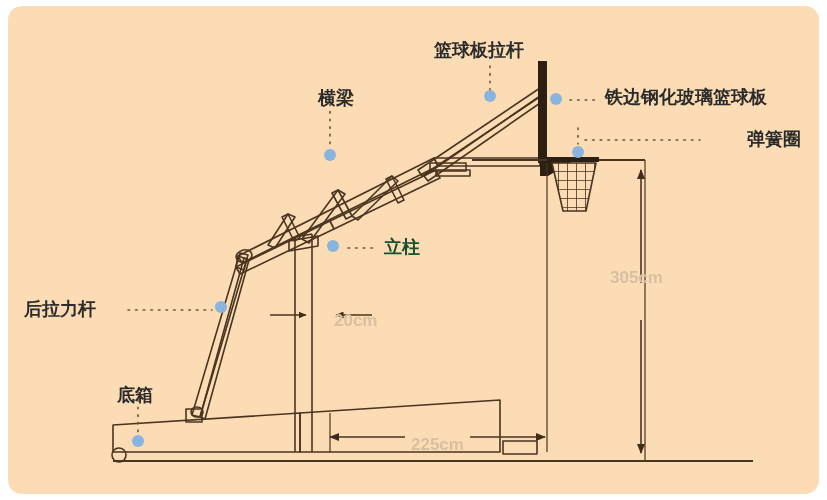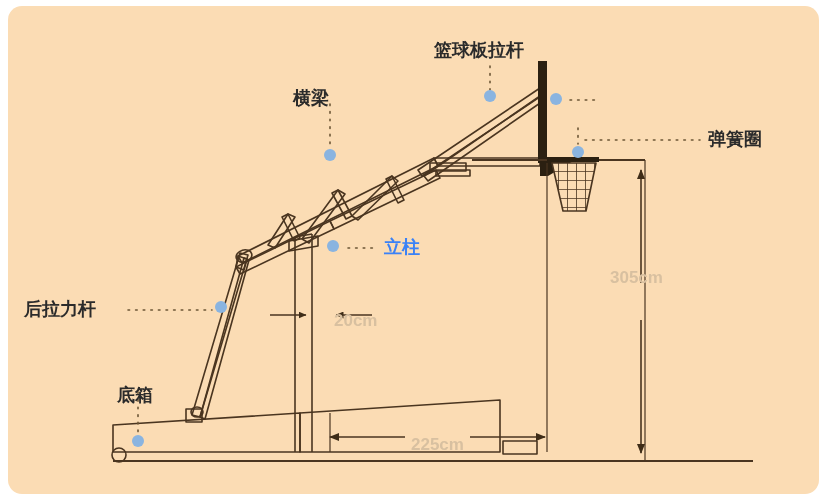--- a/index.html
+++ b/index.html
@@ -5,21 +5,21 @@
   html,body{margin:0;padding:0;background:#ffffff;}
   body{width:827px;height:500px;overflow:hidden;
        font-family:"Liberation Sans","DejaVu Sans",sans-serif;}
   #stage{position:relative;width:827px;height:500px;background:#ffffff;}
   #panel{position:absolute;left:8px;top:6px;width:811px;height:488px;
          background:#fbdcb4;border-radius:14px;overflow:hidden;}
   #svgwrap{position:absolute;left:0;top:0;width:827px;height:500px;}
   .lbl{position:absolute;white-space:nowrap;line-height:1;
        font-family:"DejaVu Sans","Liberation Sans",sans-serif;}
   .lbl-dark{color:#2b2b2b;font-size:18px;font-weight:600;}
-  .lbl-faint{color:#3b82f6;font-size:18px;font-weight:600;}
+  .lbl-faint{color:#14532d;font-size:18px;font-weight:600;}
   .dim{position:absolute;white-space:nowrap;line-height:1;
        color:#d8c0a0;font-size:17px;font-weight:600;
        font-family:"Liberation Sans","DejaVu Sans",sans-serif;}
 </style>
 </head>
 <body>
 
 <div id="stage">
 
   <div id="panel"></div>
@@ -122,24 +122,25 @@
         <circle cx="578" cy="152" r="6"></circle>
         <circle cx="333" cy="246" r="6"></circle>
         <circle cx="221" cy="307" r="6"></circle>
         <circle cx="138" cy="441" r="6"></circle>
       </g>
     </g>
   </svg>
 
   <div class="lbl lbl-dark" style="left:434px;top:41px;">篮球板拉杆</div>
 
-  <div class="lbl lbl-dark" style="left:293px;top:89px;">横梁</div>
+  <div class="lbl lbl-dark" style="left:318px;top:89px;">横梁</div>
 
+  <div class="lbl lbl-dark" style="left:605px;top:88px;">铁边钢化玻璃篮球板</div>
 
-  <div class="lbl lbl-dark" style="left:708px;top:130px;font-family:Liberation Serif, serif;">弹簧圈</div>
+  <div class="lbl lbl-dark" style="left:747px;top:130px;font-family:Liberation Serif, serif;">弹簧圈</div>
 
   <div class="lbl lbl-faint" style="left:384px;top:238px;">立柱</div>
 
   <div class="lbl lbl-dark" style="left:24px;top:300px;">后拉力杆</div>
 
   <div class="lbl lbl-dark" style="left:117px;top:386px;">底箱</div>
 
   <div class="dim" style="left:334px;top:287px;margin-top:25px;">20cm</div>
 
   <div class="dim" style="left:610px;top:269px;">305cm</div>

